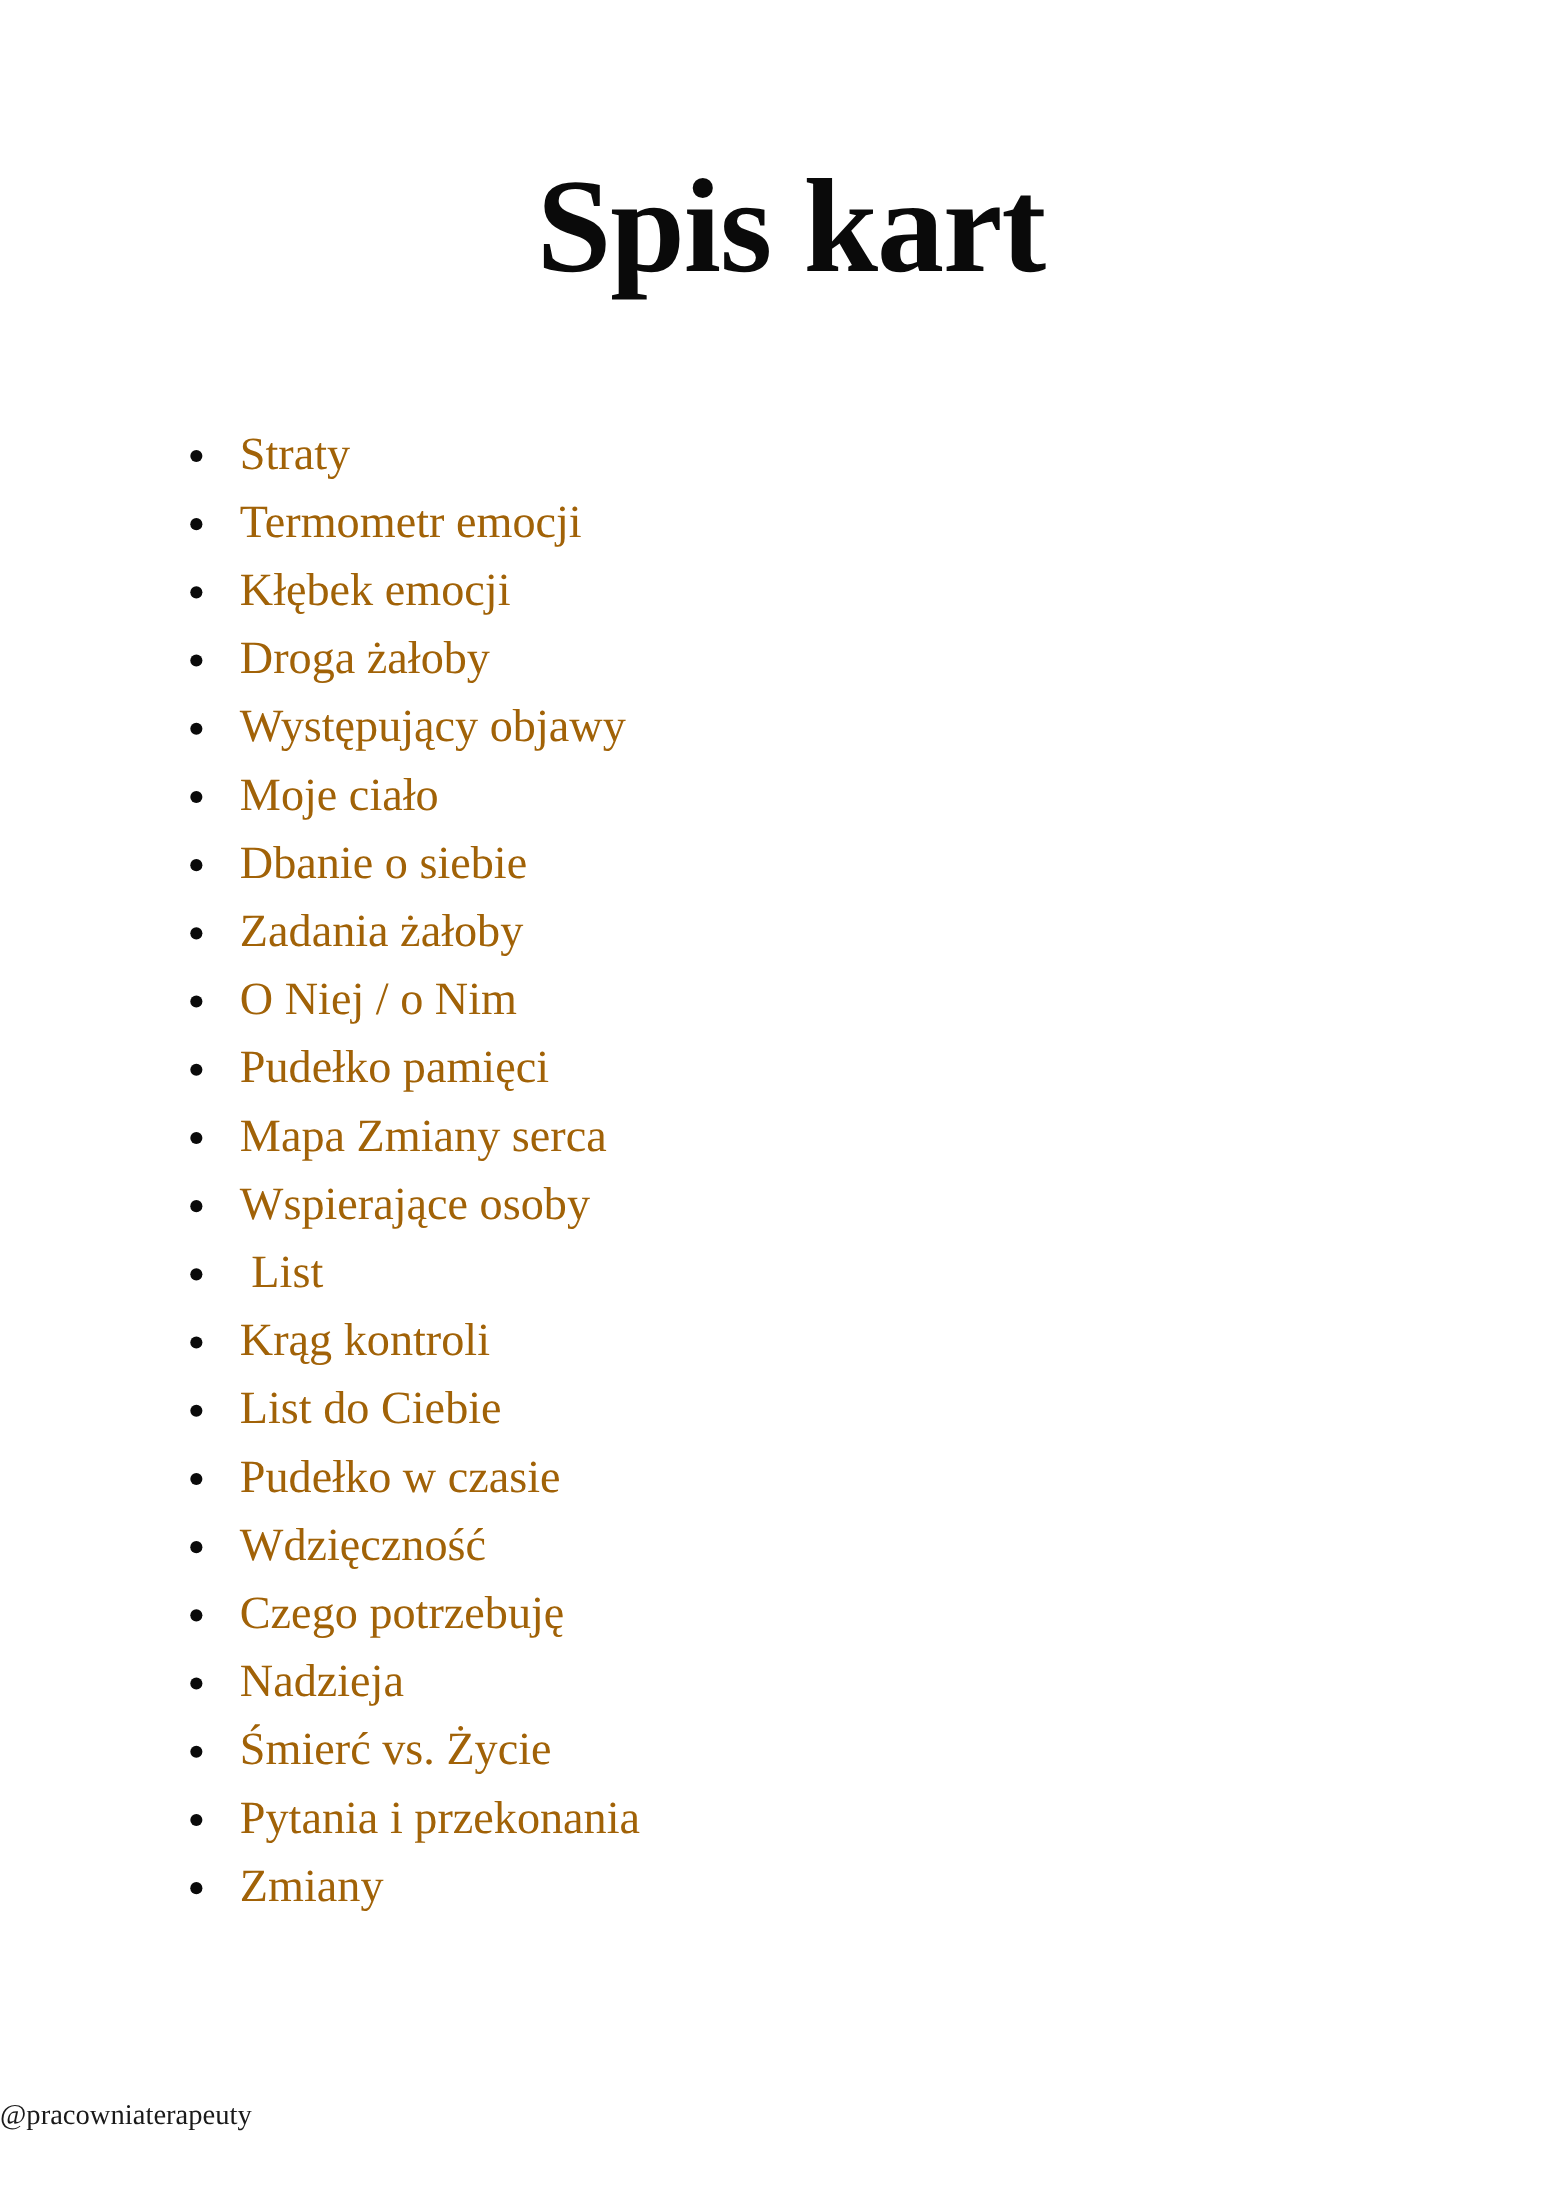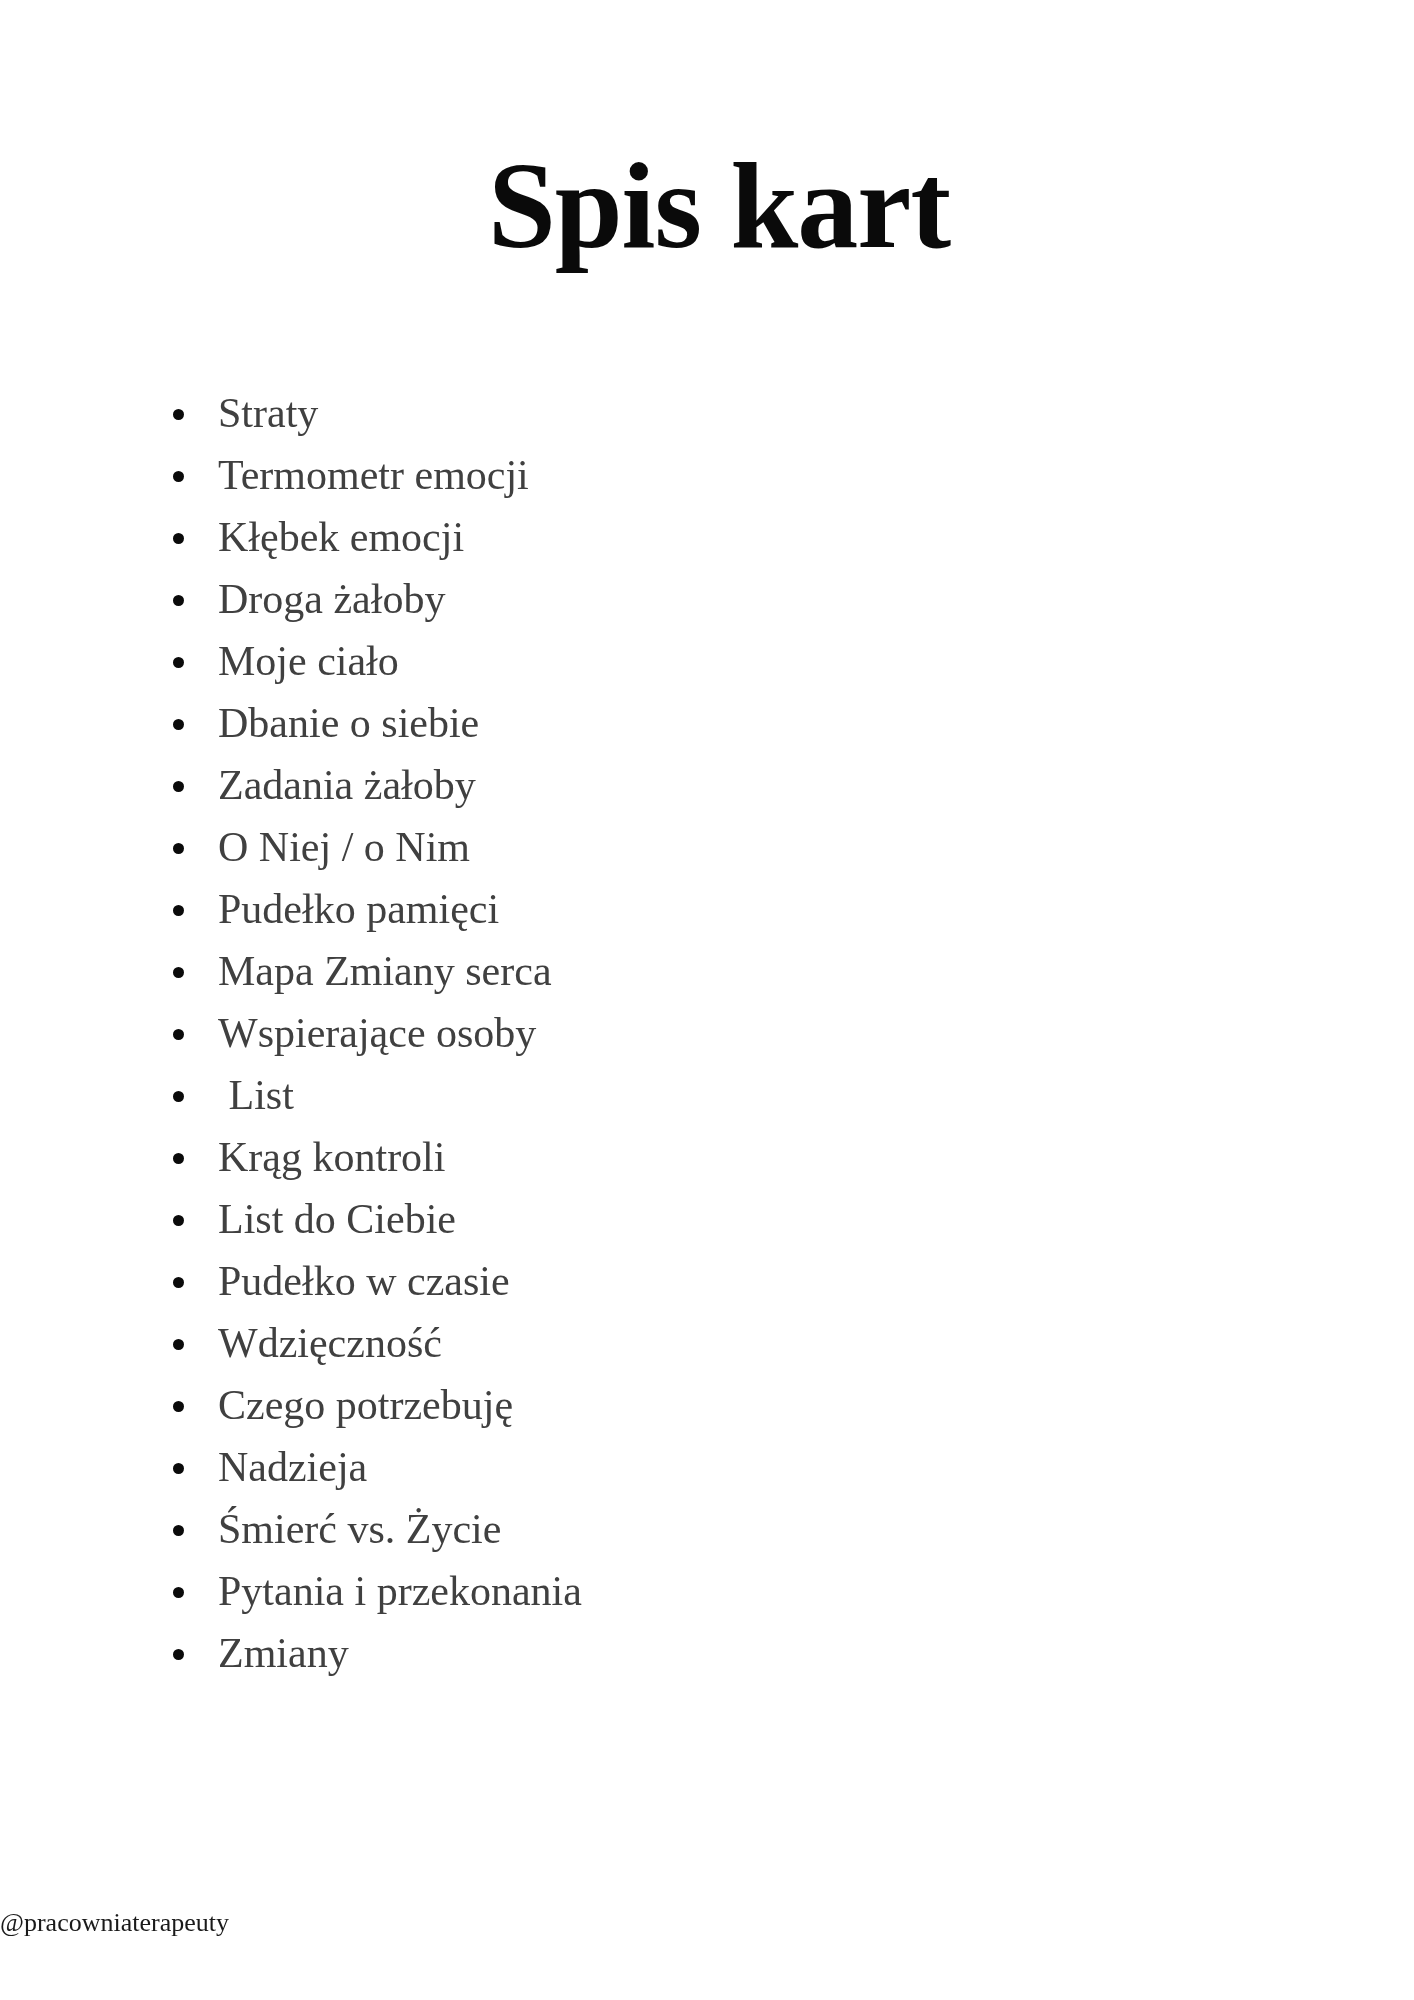--- a/index.html
+++ b/index.html
@@ -38,21 +38,21 @@
     margin: 0;
     padding: 0;
     list-style: none;
   }
   .card-item {
     display: flex;
     align-items: center;
     height: 62px;
     font-size: 42px;
     line-height: 62px;
-    color: #404040;
+    color: #a16207;
   }
   .dot {
     flex: 0 0 auto;
     width: 11px;
     height: 11px;
     margin-top: 2px;
     border-radius: 50%;
     background: #0a0a0a;
   }
   .label {
@@ -84,20 +84,24 @@
         <span class="dot"></span>
         <span class="label">Termometr emocji</span>
       </li>
       <li class="card-item">
         <span class="dot"></span>
         <span class="label">Kłębek emocji</span>
       </li>
       <li class="card-item">
         <span class="dot"></span>
         <span class="label">Droga żałoby</span>
+      </li>
+      <li class="card-item">
+        <span class="dot"></span>
+        <span class="label">Występujący objawy</span>
       </li>
       <li class="card-item">
         <span class="dot"></span>
         <span class="label">Moje ciało</span>
       </li>
       <li class="card-item">
         <span class="dot"></span>
         <span class="label">Dbanie o siebie</span>
       </li>
       <li class="card-item">

